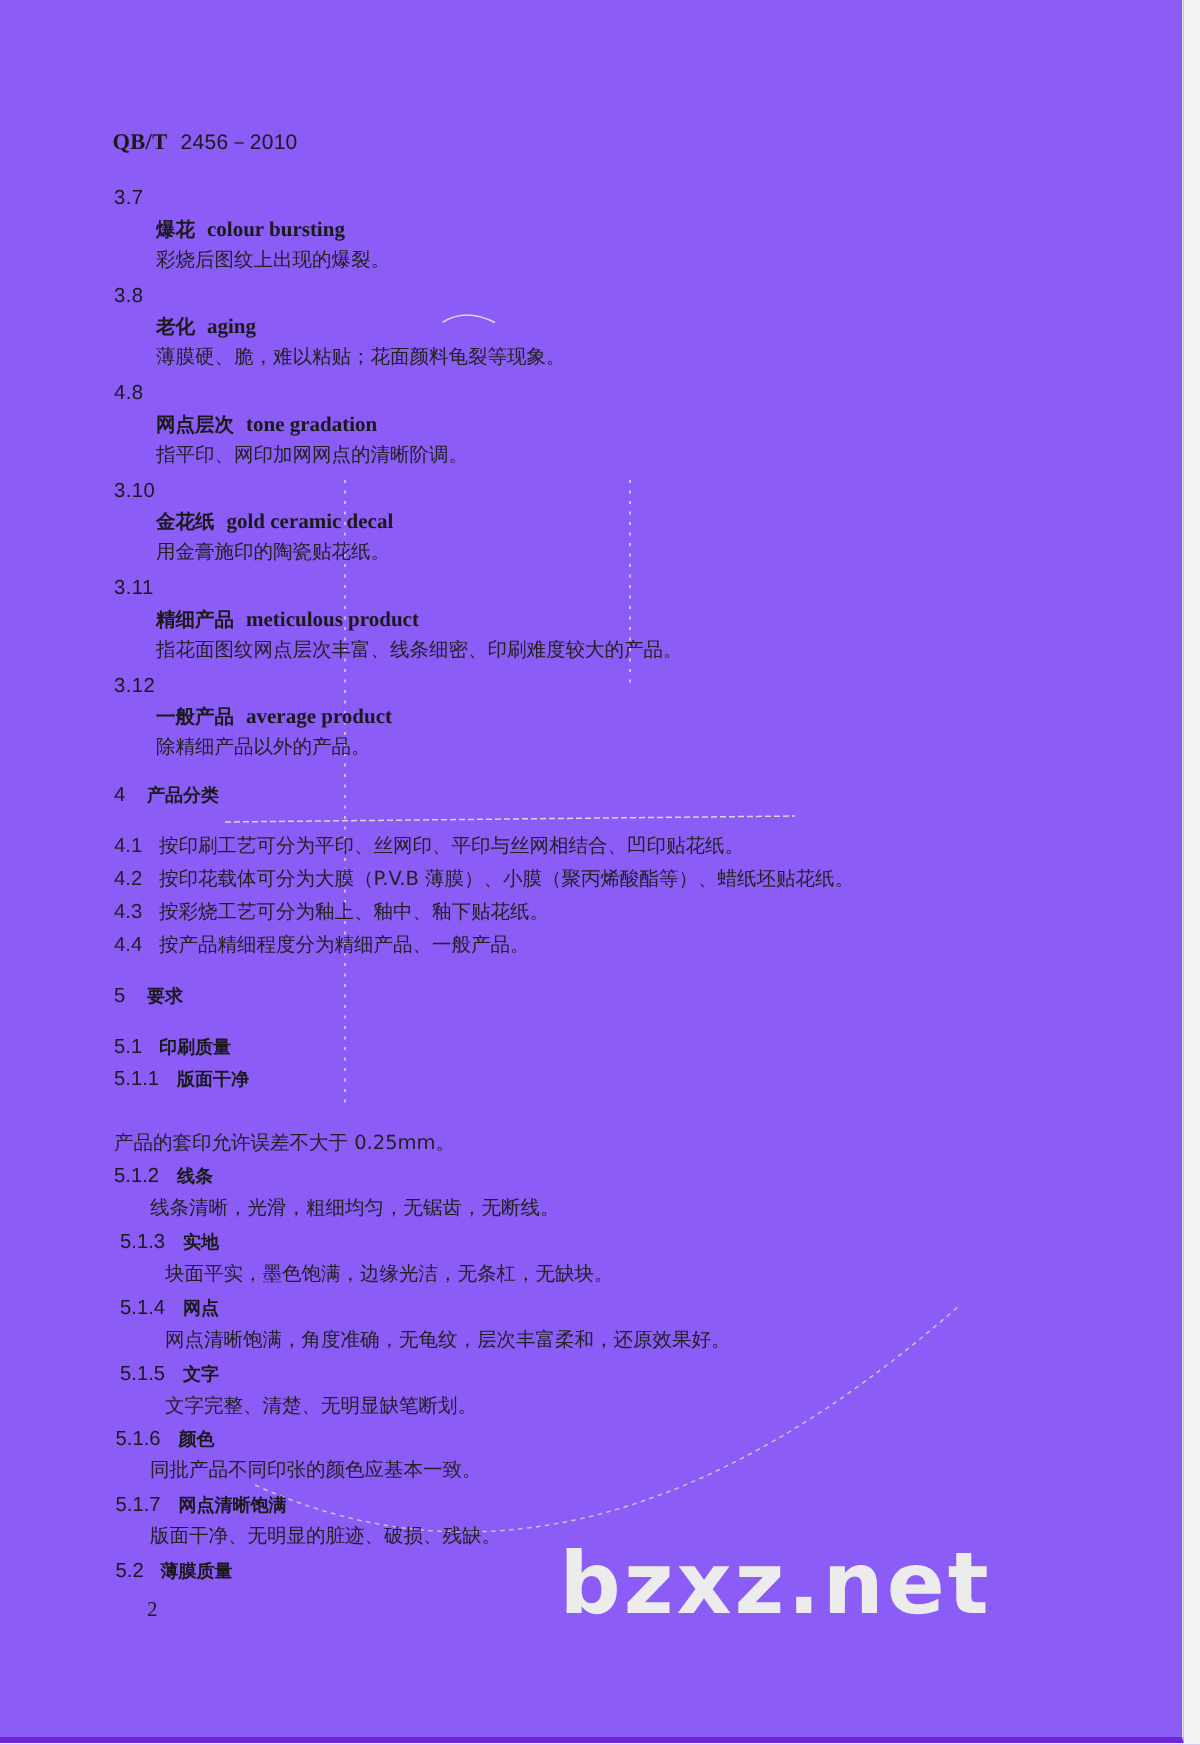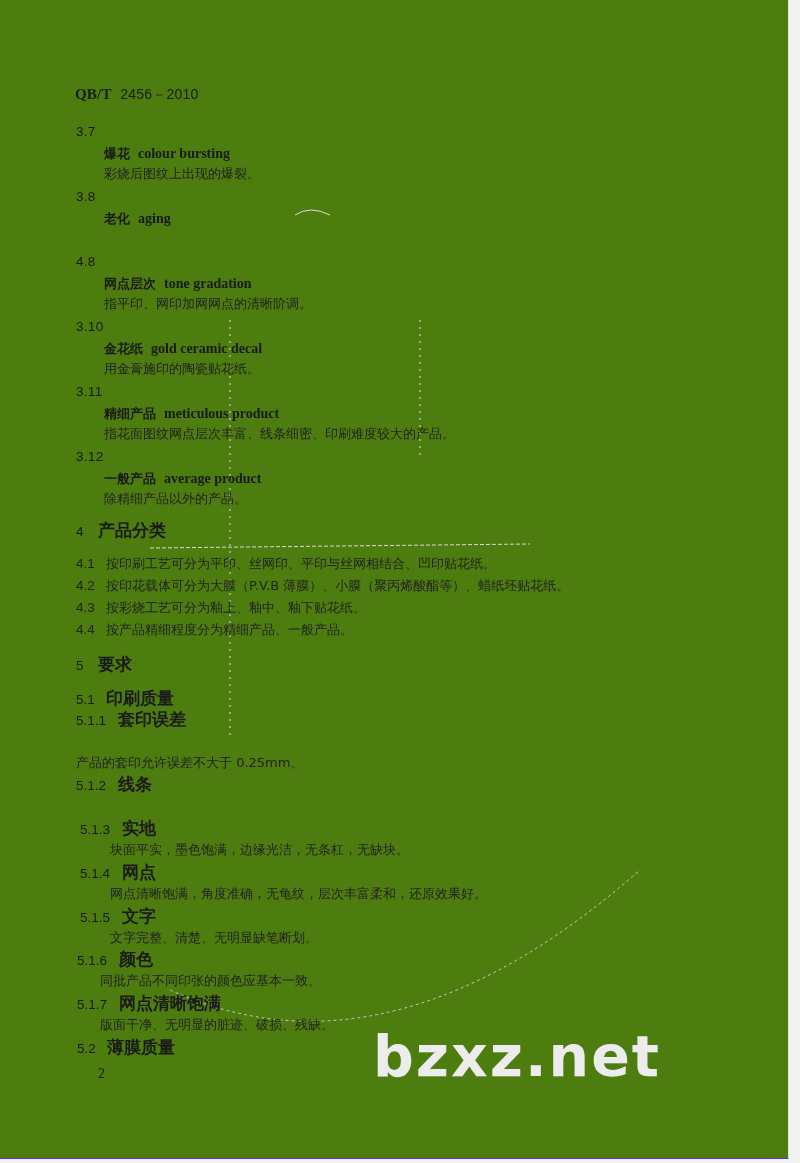--- a/index.html
+++ b/index.html
@@ -14,23 +14,23 @@
       overflow: hidden;
       font-family: "DejaVu Sans", sans-serif;
       color: #1a1a1a;
     }
     .page {
       position: absolute;
       left: 0;
       top: 0;
       width: 788px;
       height: 1158px;
-      background: #4d7c0f;
+      background: #8b5cf6;
       border-right: 1px solid #e2e2e2;
-      border-bottom: 1px solid #6d28d9;
+      border-bottom: 4px solid #6d28d9;
     }
     .header {
       position: absolute;
       left: 75px;
       top: 86px;
       font-size: 14px;
       letter-spacing: 0.2px;
     }
     .header .std-code {
       font-family: "Liberation Serif", serif;
@@ -61,21 +61,21 @@
       font-family: "Liberation Serif", serif;
       font-weight: bold;
       font-size: 14px;
       margin-left: 8px;
     }
     .def {
       font-size: 13px;
       color: #222;
     }
     .sec-title {
-      font-size: 17px;
+      font-size: 12px;
       font-weight: bold;
     }
     .sec-num {
       font-family: "Liberation Sans", sans-serif;
       font-size: 13.5px;
       display: inline-block;
     }
     .para {
       font-size: 13px;
       color: #222;
@@ -128,20 +128,21 @@
   <div class="line num" style="left:76px; top:124px;">3.7</div>
   <div class="line" style="left:104px; top:146px;text-align:center;">
     <span class="term-cn">爆花</span><span class="term-en">colour bursting</span>
   </div>
   <div class="line def" style="left:104px; top:166px;">彩烧后图纹上出现的爆裂。</div>
 
   <div class="line num" style="left:76px; top:189px;">3.8</div>
   <div class="line" style="left:104px; top:211px;">
     <span class="term-cn">老化</span><span class="term-en">aging</span>
   </div>
+  <div class="line def" style="left:104px; top:231px;">薄膜硬、脆，难以粘贴；花面颜料龟裂等现象。</div>
 
   <div class="line num" style="left:76px; top:254px;">4.8</div>
   <div class="line" style="left:104px; top:276px;">
     <span class="term-cn">网点层次</span><span class="term-en">tone gradation</span>
   </div>
   <div class="line def" style="left:104px; top:296px;">指平印、网印加网网点的清晰阶调。</div>
 
   <div class="line num" style="left:76px; top:319px;">3.10</div>
   <div class="line" style="left:104px; top:341px;">
     <span class="term-cn">金花纸</span><span class="term-en">gold ceramic decal</span>
@@ -179,27 +180,28 @@
 
   <div class="line" style="left:76px; top:656px;">
     <span class="sec-num" style="width:22px;">5</span><span class="sec-title">要求</span>
   </div>
 
   <div class="line" style="left:76px; top:690px;">
     <span class="sec-num" style="width:30px;">5.1</span><span class="sec-title">印刷质量</span>
   </div>
 
   <div class="line" style="left:76px; top:711px;">
-    <span class="sec-num" style="width:42px;">5.1.1</span><span class="sec-title">套印误差</span>
+    <span class="sec-num" style="width:42px;">5.1.1</span><span class="sec-title">版面干净</span>
   </div>
   <div class="line para" style="left:76px; top:755px;">产品的套印允许误差不大于 0.25mm。</div>
 
   <div class="line" style="left:76px; top:776px;">
     <span class="sec-num" style="width:42px;">5.1.2</span><span class="sec-title">线条</span>
   </div>
+  <div class="line para" style="left:100px; top:798px;">线条清晰，光滑，粗细均匀，无锯齿，无断线。</div>
 
   <div class="line" style="left:80px; top:820px;">
     <span class="sec-num" style="width:42px;">5.1.3</span><span class="sec-title">实地</span>
   </div>
   <div class="line para" style="left:110px; top:842px;">块面平实，墨色饱满，边缘光洁，无条杠，无缺块。</div>
 
   <div class="line" style="left:80px; top:864px;">
     <span class="sec-num" style="width:42px;">5.1.4</span><span class="sec-title">网点</span>
   </div>
   <div class="line para" style="left:110px; top:886px;text-align:center;">网点清晰饱满，角度准确，无龟纹，层次丰富柔和，还原效果好。</div>

